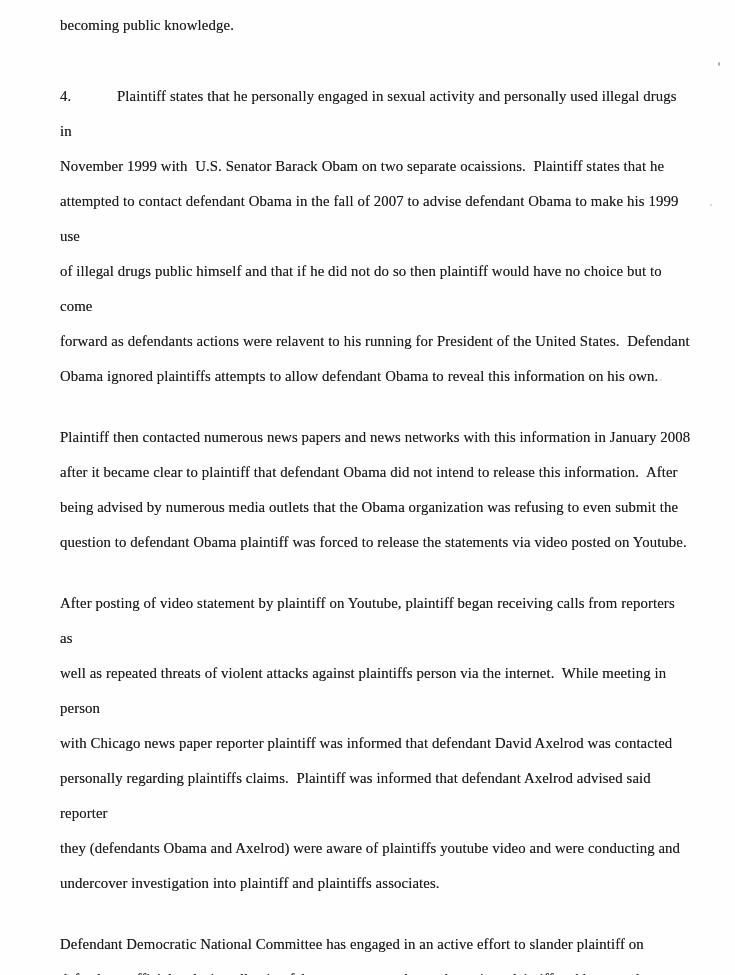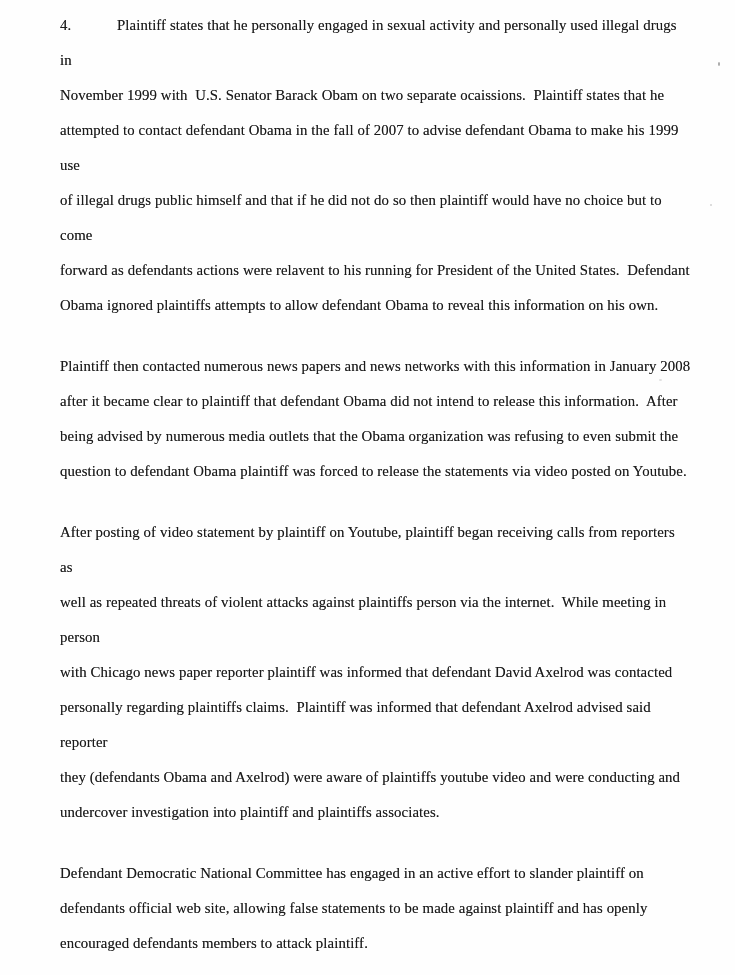--- a/index.html
+++ b/index.html
@@ -41,20 +41,21 @@
   .speck.s1 { left: 718px; top: 62px;  width: 2px; height: 4px; }
   .speck.s2 { left: 710px; top: 204px; width: 2px; height: 2px; opacity: .5; }
   .speck.s3 { left: 659px; top: 379px; width: 3px; height: 2px; opacity: .35; }
   .speck.s4 { left: 345px; top: 947px; width: 3px; height: 2px; opacity: .3; }
 </style>
 </head>
 <body>
 
 <div class="page">
 
+  <p class="para intro"><span class="ptext">becoming public knowledge.</span></p>
 
   <p class="para"><span class="pnum">4.</span><span class="ptext">Plaintiff states that he personally engaged in sexual activity and personally used illegal drugs in
 November 1999 with  U.S. Senator Barack Obam on two separate ocaissions.  Plaintiff states that he
 attempted to contact defendant Obama in the fall of 2007 to advise defendant Obama to make his 1999 use
 of illegal drugs public himself and that if he did not do so then plaintiff would have no choice but to come
 forward as defendants actions were relavent to his running for President of the United States.  Defendant
 Obama ignored plaintiffs attempts to allow defendant Obama to reveal this information on his own.</span></p>
 
   <p class="para"><span class="ptext">Plaintiff then contacted numerous news papers and news networks with this information in January 2008
 after it became clear to plaintiff that defendant Obama did not intend to release this information.  After

